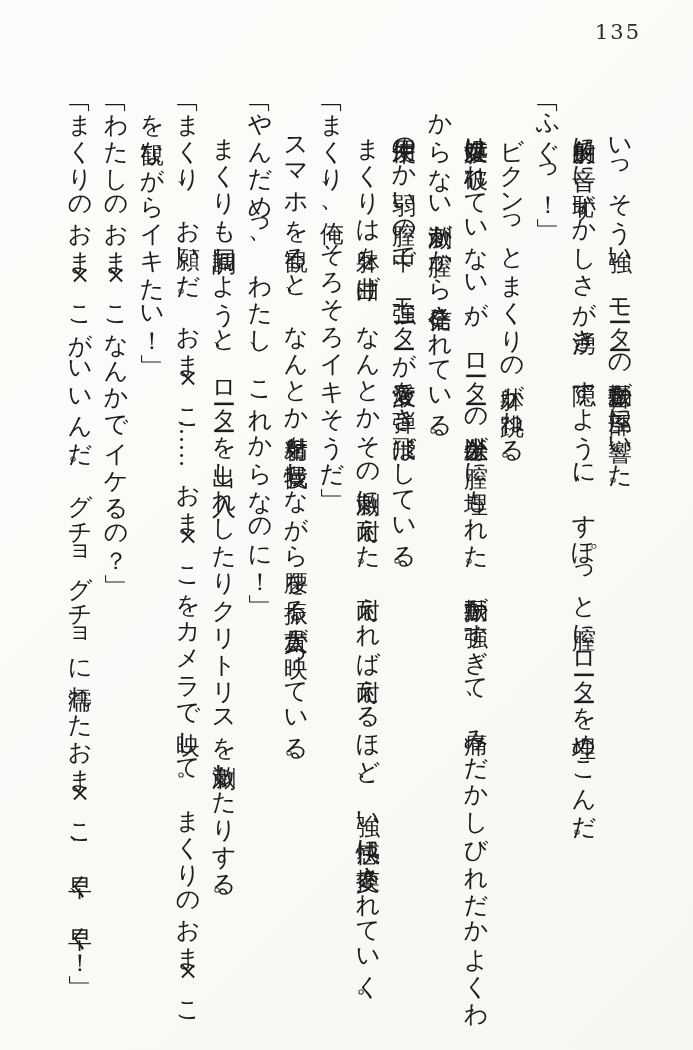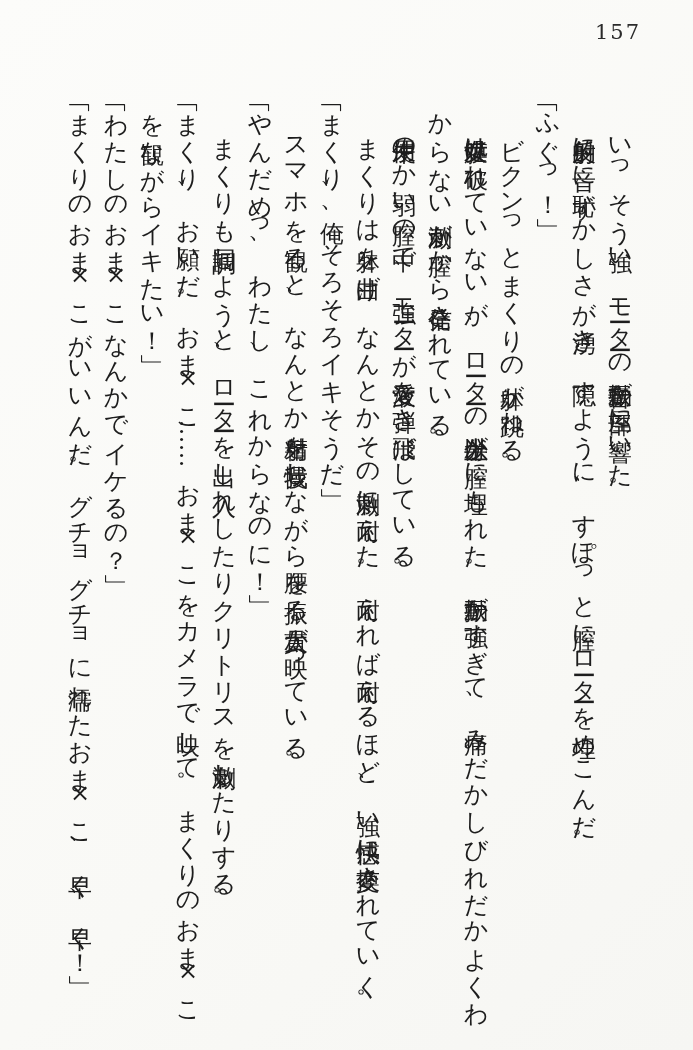--- a/index.html
+++ b/index.html
@@ -45,21 +45,21 @@
     padding: 0;
   }
   .text-area p.indent {
     text-indent: 24px;
   }
 </style>
 </head>
 <body>
 
 <div class="page">
-  <div class="page-number">157</div>
+  <div class="page-number">135</div>
   <div class="text-area">
       <p class="indent">いっそう強い、モーターの振動音が部屋に響いた。</p>
       <p class="indent">反射的に音に恥ずかしさが湧き、隠すように、すぽっと膣にローターを埋めこんだ。</p>
       <p class="">「ふぐっ！」</p>
       <p class="indent">ビクンっとまくりの躰が跳ねる。</p>
       <p class="indent">処女膜は破れていないが、ローターの半分以上が膣に埋もれた。振動が強すぎて、痛みだかしびれだかよくわからない刺激が膣から発信されている。</p>
       <p class="indent">未使用のか弱い膣の中で、強モーターが愛液を弾き飛ばしている。</p>
       <p class="indent">まくりは躰を曲げ、なんとかその刺激に耐えた。耐えれば耐えるほど、強い快感に変換されていく。</p>
       <p class="">「まくり、俺、そろそろイキそうだ」</p>
       <p class="indent">スマホを観ると、なんとか射精を我慢しながら腰を振る貫太が映っている。</p>

